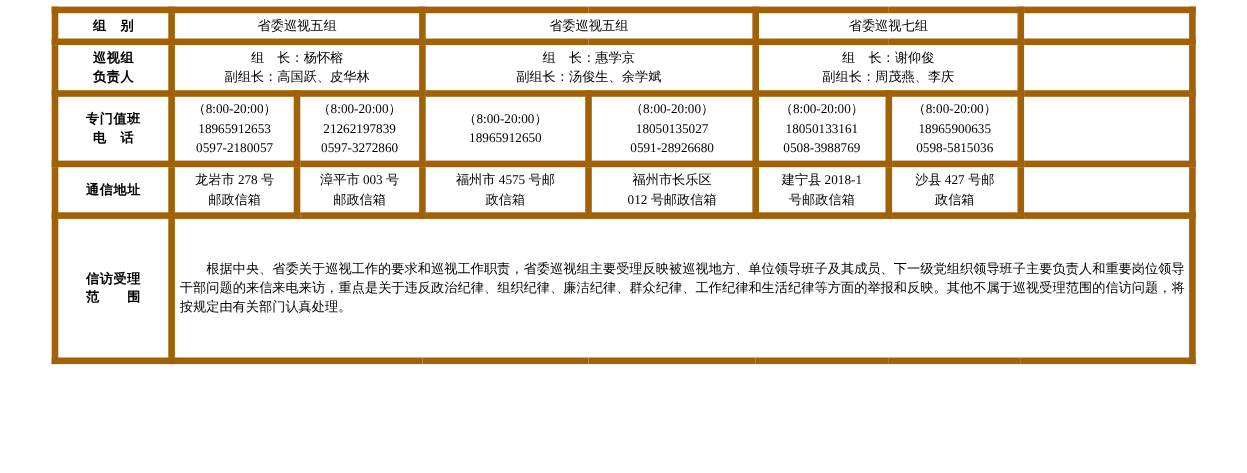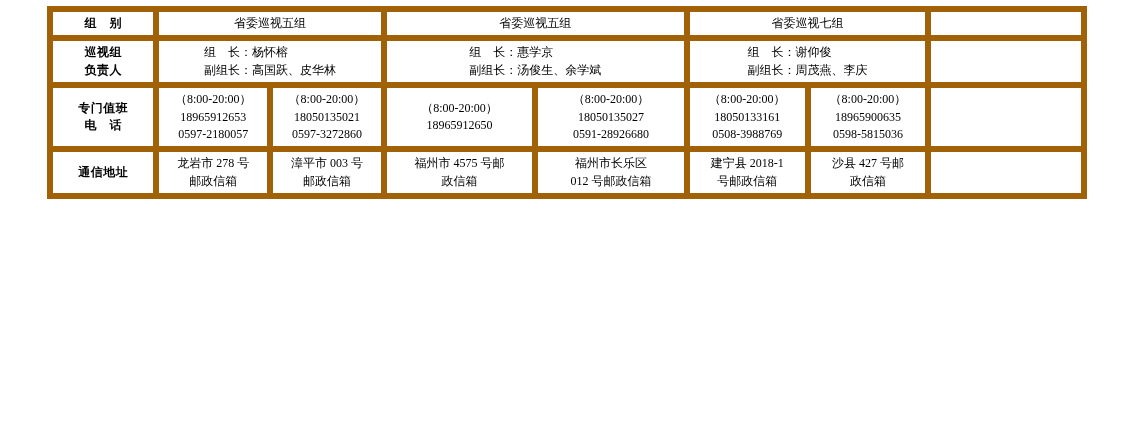--- a/index.html
+++ b/index.html
@@ -38,21 +38,21 @@
     font-weight: bold;
     letter-spacing: 0.5px;
     width: 104px;
   }
   .rh-line {
     display: block;
     white-space: pre;
   }
   .leader-block {
     display: inline-block;
-    text-align: left;
+    text-align: center;
   }
   .leader-block .ln {
     display: block;
     white-space: pre;
   }
   .phone-line {
     display: block;
     white-space: nowrap;
   }
   .addr-line {
@@ -136,21 +136,21 @@
         <span class="rh-line">专门值班</span>
         <span class="rh-line">电　话</span>
       </td>
       <td>
         <span class="phone-line">（8:00-20:00）</span>
         <span class="phone-line">18965912653</span>
         <span class="phone-line">0597-2180057</span>
       </td>
       <td>
         <span class="phone-line">（8:00-20:00）</span>
-        <span class="phone-line">18050135021</span>
+        <span class="phone-line">21262197839</span>
         <span class="phone-line">0597-3272860</span>
       </td>
       <td>
         <span class="phone-line">（8:00-20:00）</span>
         <span class="phone-line">18965912650</span>
       </td>
       <td>
         <span class="phone-line">（8:00-20:00）</span>
         <span class="phone-line">18050135027</span>
         <span class="phone-line">0591-28926680</span>
@@ -192,15 +192,24 @@
         <span class="addr-line">建宁县 2018-1</span>
         <span class="addr-line">号邮政信箱</span>
       </td>
       <td>
         <span class="addr-line">沙县 427 号邮</span>
         <span class="addr-line">政信箱</span>
       </td>
       <td class="empty-col"></td>
     </tr>
 
+    <tr>
+      <td class="rowhead" style="height:120px">
+        <span class="rh-line">信访受理</span>
+        <span class="rh-line">范　　围</span>
+      </td>
+      <td class="scope-body" colspan="7">
+        <p>根据中央、省委关于巡视工作的要求和巡视工作职责，省委巡视组主要受理反映被巡视地方、单位领导班子及其成员、下一级党组织领导班子主要负责人和重要岗位领导干部问题的来信来电来访，重点是关于违反政治纪律、组织纪律、廉洁纪律、群众纪律、工作纪律和生活纪律等方面的举报和反映。其他不属于巡视受理范围的信访问题，将按规定由有关部门认真处理。</p>
+      </td>
+    </tr>
   </tbody>
     </table>
 </div>
 
 </body></html>

